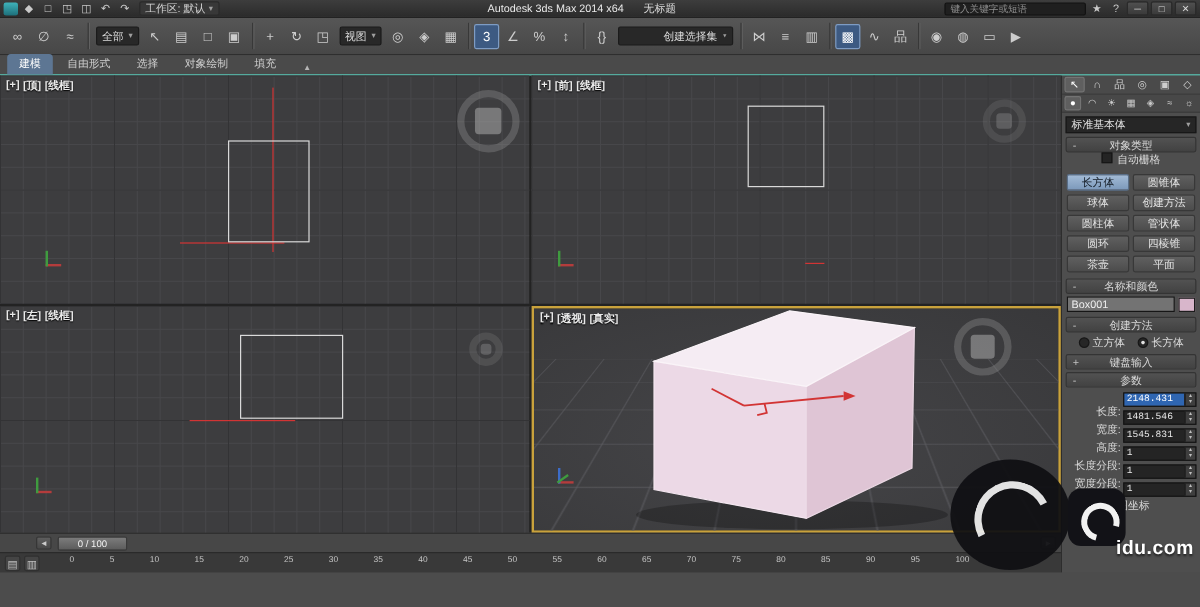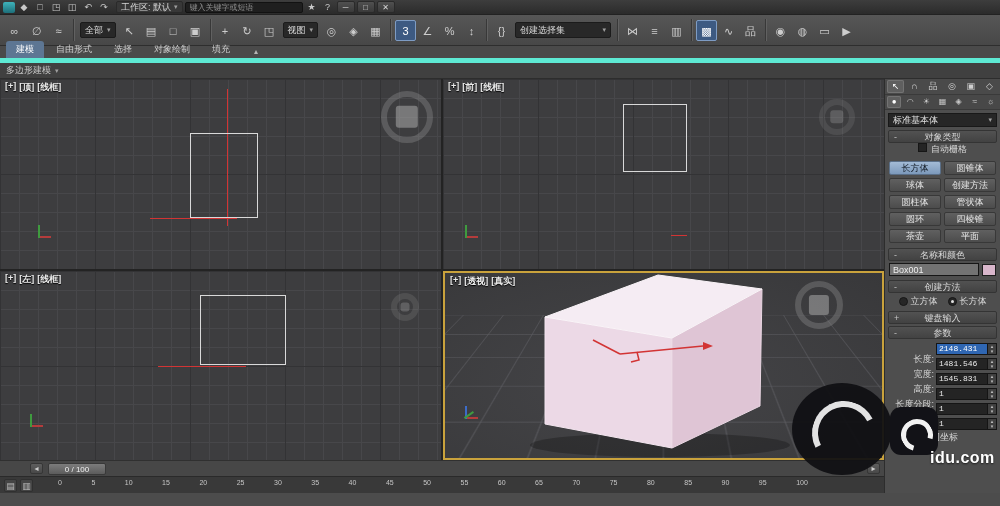--- a/index.html
+++ b/index.html
@@ -29,24 +29,24 @@
 
   
   .toolbar{display:flex;align-items:center;height:31px;background:linear-gradient(#565656,#474747);
            border-bottom:1px solid #2e2e2e;padding:0 4px;gap:1px;}
   .tbtn{width:21px;height:21px;line-height:20px;text-align:center;font-size:11px;color:#cdcdcd;
         border:1px solid transparent;border-radius:2px;flex:none;}
   .tbtn.active{background:var(--accent_blue);border-color:#7e9cc4;color:#fff;}
   .tsep{width:1px;height:22px;background:#383838;box-shadow:1px 0 0 #616161;margin:0 3px;flex:none;}
   .tdrop{height:16px;display:flex;align-items:center;gap:4px;background:#282828;border:1px solid #1b1b1b;
          border-radius:2px;font-size:9px;color:#dadada;padding:0 4px;margin:0 2px;white-space:nowrap;flex:none;}
-  .tdrop.wide{min-width:96px;justify-content:space-between;}
-
-  
-  .ribbon-tabs{display:flex;align-items:flex-end;height:17px;background:#4a4a4a;border-bottom:5px solid #5eead4;
+  .tdrop.wide{min-width:96px;justify-content:flex-end;font-family:Liberation Mono, monospace;}
+
+  
+  .ribbon-tabs{display:flex;align-items:flex-end;height:17px;background:#4a4a4a;border-bottom:1px solid #5eead4;
                padding:0 6px;font-size:9px;gap:2px;}
   .ribbon-tab{padding:2px 10px;color:#cfcfcf;border-radius:3px 3px 0 0;}
   .ribbon-tab.active{background:#5d7693;color:#fff;}
   .ribbon-min{margin-left:8px;color:#b5b5b5;font-size:8px;padding:2px 4px;}
   .ribbon-strip{display:flex;align-items:center;gap:4px;height:16px;background:#404040;border-bottom:1px solid #2d2d2d;
                 font-size:9px;color:#c8c8c8;padding:0 6px;}
 
   
   .main{display:flex;height:414px;}
   .left-col{width:884px;display:flex;flex-direction:column;}
@@ -157,20 +157,24 @@
     <div class="qat-btn">◆</div>
       <div class="qat-btn">□</div>
       <div class="qat-btn">◳</div>
       <div class="qat-btn">◫</div>
       <div class="qat-btn">↶</div>
       <div class="qat-btn">↷</div>
     <div class="workspace-drop">
       <span>工作区: 默认</span>
       <span class="chev">▾</span>
     </div>
+    <div class="title-center">
+      <span>Autodesk 3ds Max 2014 x64</span>
+      <span class="doc">无标题</span>
+    </div>
     <input class="search-input" placeholder="键入关键字或短语" style="">
     <div class="qat-btn">★</div>
       <div class="qat-btn">?</div>
     <div class="win-btn">─</div>
       <div class="win-btn">□</div>
       <div class="win-btn">✕</div>
   </div>
 
 
   <div class="toolbar">
@@ -223,24 +227,20 @@
       <div class="tbtn">▶</div>
   </div>
 
   <div class="ribbon-tabs">
     <div class="ribbon-tab active">建模</div>
       <div class="ribbon-tab">自由形式</div>
       <div class="ribbon-tab">选择</div>
       <div class="ribbon-tab">对象绘制</div>
       <div class="ribbon-tab">填充</div>
     <div class="ribbon-min">▴</div>
-  </div>
-  <div class="ribbon-strip">
-    <span>多边形建模</span>
-    <span class="chev">▾</span>
   </div>
 
   <div class="main">
     <div class="left-col">
       <div class="viewports">
 
         <div class="vp vp-tl">
           <div class="vp-label">
             <span>[+]</span>
             <span>[顶]</span>

